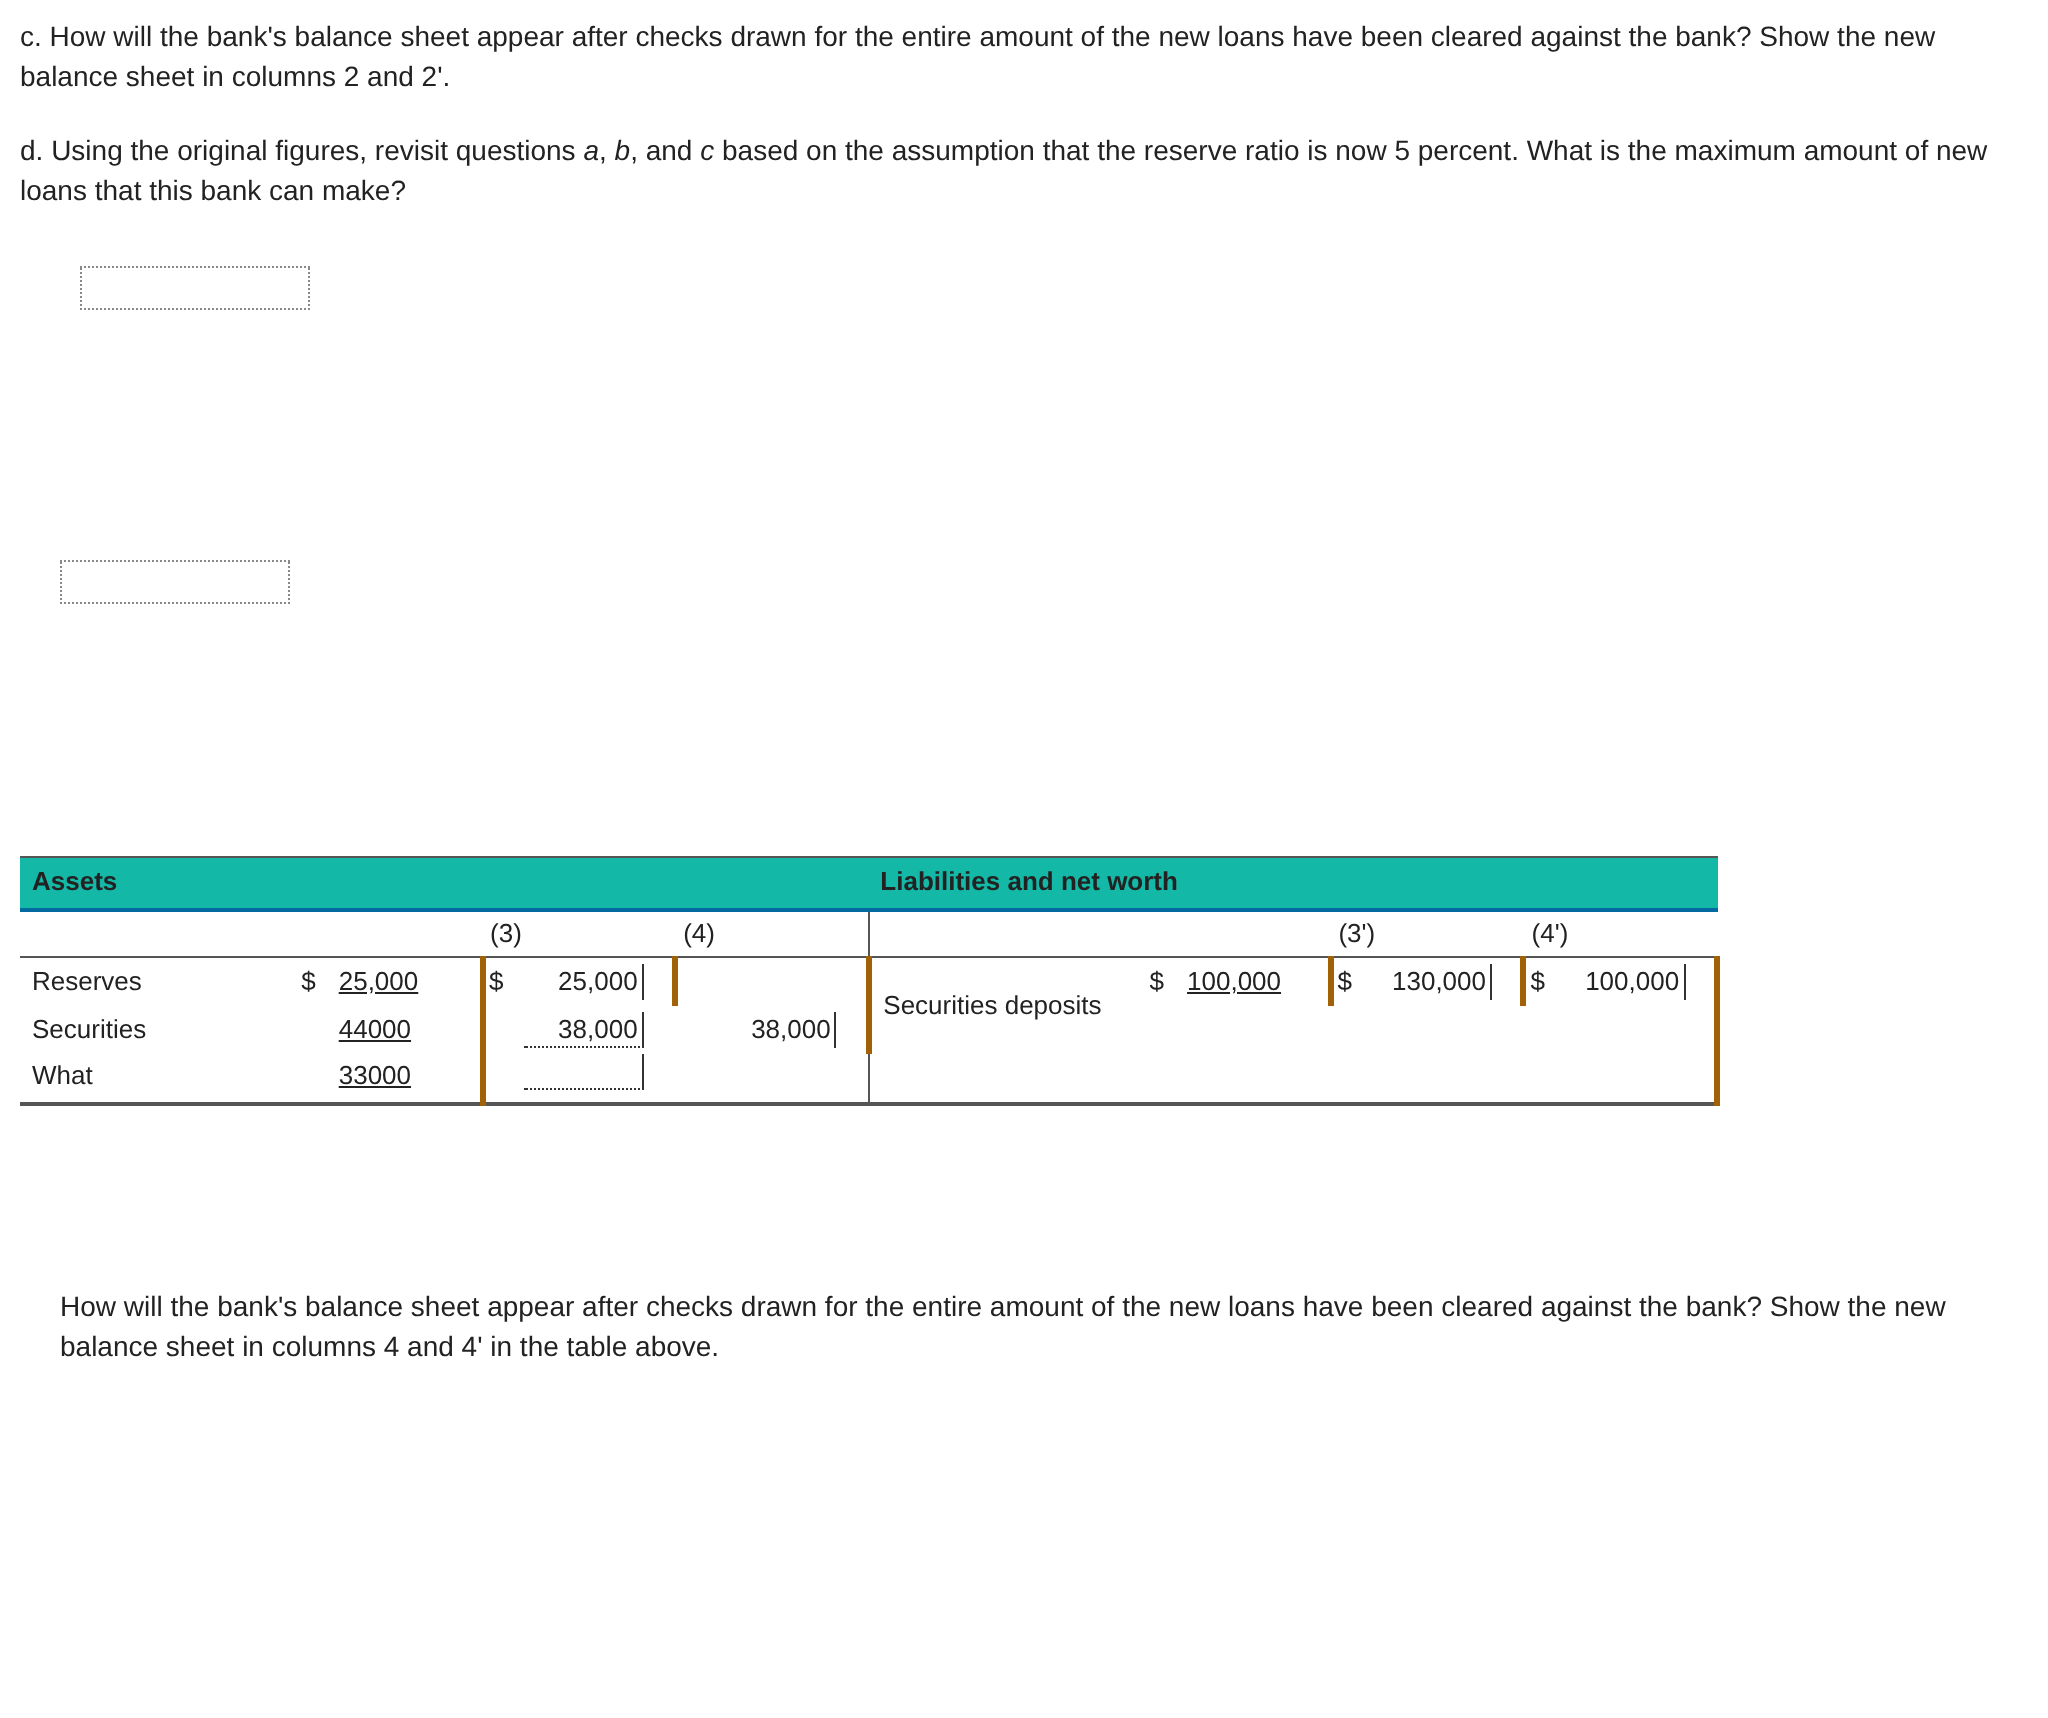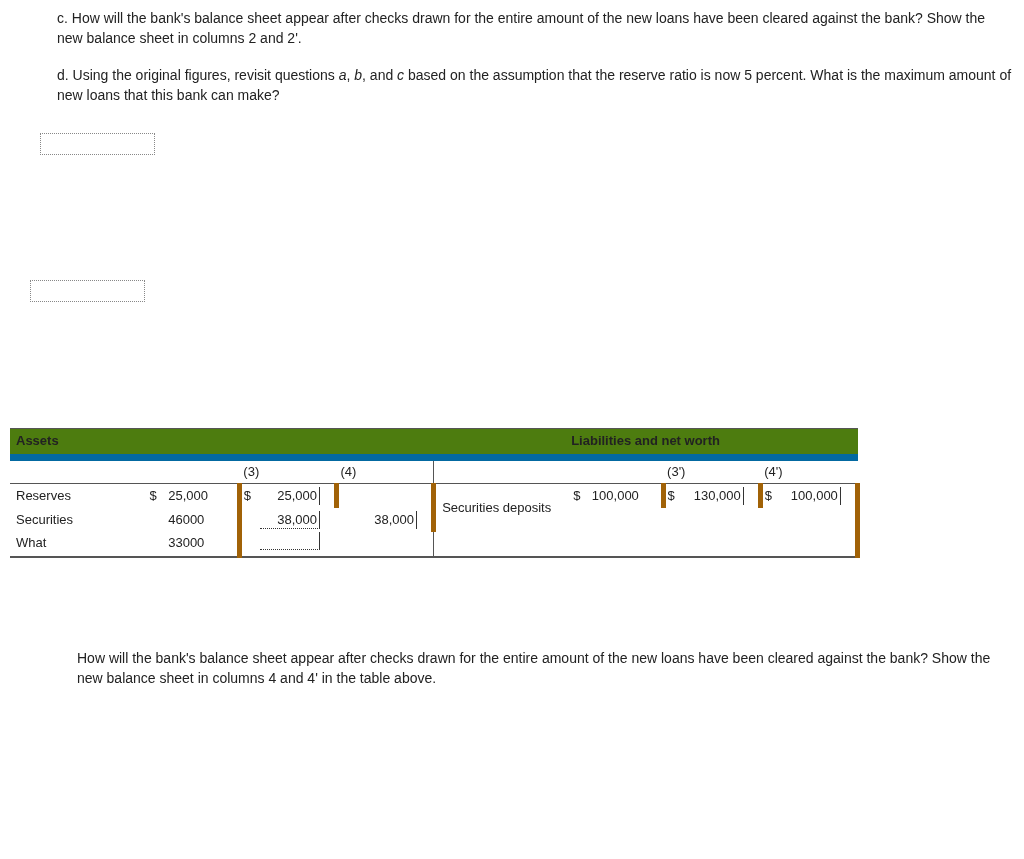--- a/index.html
+++ b/index.html
@@ -4,21 +4,21 @@
 <style>
   * { box-sizing: border-box; margin: 0; padding: 0; }
   body {
     font-family: Arial, Helvetica, sans-serif;
     font-size: 14px;
     color: #222;
     padding: 8px 10px;
     line-height: 1.45;
     width: 1024px;
   }
-  .para { margin-bottom: 16px; margin-left: 47px; }
+  .para { margin-bottom: 16px; }
   .italic { font-style: italic; }
   .input-box-dashed {
     display: inline-block;
     width: 115px;
     height: 22px;
     border: 1px dotted #888;
     background: #fff;
   }
   .section-gap { height: 90px; }
   .big-gap { height: 120px; }
@@ -27,23 +27,23 @@
     border-collapse: collapse;
     width: 850px;
   }
   table.bs th, table.bs td {
     font-size: 13px;
     text-align: left;
     vertical-align: middle;
     height: 24px;
   }
   .hdr-row th {
-    background: #4d7c0f;
+    background: #14b8a6;
     border-top: 1px solid #555;
-    border-bottom: 7px solid #0369a1;
+    border-bottom: 2px solid #0369a1;
     font-weight: bold;
     padding: 3px 6px;
   }
   .col-hdr-row td {
     border-bottom: 1px solid #555;
     text-align: center;
     padding: 2px 4px;
   }
   .label-cell {
     padding: 2px 6px;
@@ -53,21 +53,21 @@
     text-align: center;
     width: 18px;
     padding: 0 2px;
   }
   .val {
     text-align: right;
     width: 62px;
     padding-right: 4px;
   }
   .vline-l { border-left: 1px solid #555; }
-  .vline-r { border-right: 5px solid #a16207; }
+  .vline-r { border-right: 3px solid #a16207; text-decoration: underline; }
   .bottom-row td.lined { border-bottom: 2px solid #555; }
   .cell-input {
     display: inline-block;
     width: 60px;
     height: 18px;
     border-right: 1px solid #333;
     border-bottom: 1px dotted #333;
     text-align: right;
     padding-right: 2px;
     font-size: 13px;
@@ -98,21 +98,21 @@
 <div style="padding-left:20px; margin-top:20px;">
   <span class="input-box-dashed"></span>
 </div>
 
 <div class="big-gap"></div>
 
 <table class="bs">
   <tbody>
       <tr class="hdr-row">
     <th colspan="7" style="width:425px;">Assets</th>
-    <th colspan="7" style="width:425px;text-align:center;">Liabilities and net worth</th>
+    <th colspan="7" style="width:425px;">Liabilities and net worth</th>
   </tr>
   <tr class="col-hdr-row">
     <td class="label-cell"></td>
     <td class="cur"></td>
         <td class="val"></td>
     <td colspan="2">(3)</td>
     <td colspan="2">(4)</td>
     <td class="label-cell vline-l"></td>
     <td class="cur"></td>
         <td class="val"></td>
@@ -133,21 +133,21 @@
     <td class="val vline-r">100,000</td>
     <td class="cur">$</td>
     <td class="val vline-r"><span class="cell-input filled">130,000</span></td>
     <td class="cur">$</td>
     <td class="val vline-r"><span class="cell-input filled">100,000</span></td>
   </tr>
 
   <tr>
     <td class="label-cell">Securities</td>
     <td class="cur"></td>
-    <td class="val vline-r">46000</td>
+    <td class="val vline-r">44000</td>
     <td class="cur"></td>
     <td class="val"><span class="cell-input">38,000</span></td>
     <td class="cur"></td>
     <td class="val vline-r"><span class="cell-input filled">38,000</span></td>
     <td class="cur"></td>
     <td class="val"></td>
     <td class="cur"></td>
     <td class="val"></td>
     <td class="cur"></td>
     <td class="val vline-r"></td>

